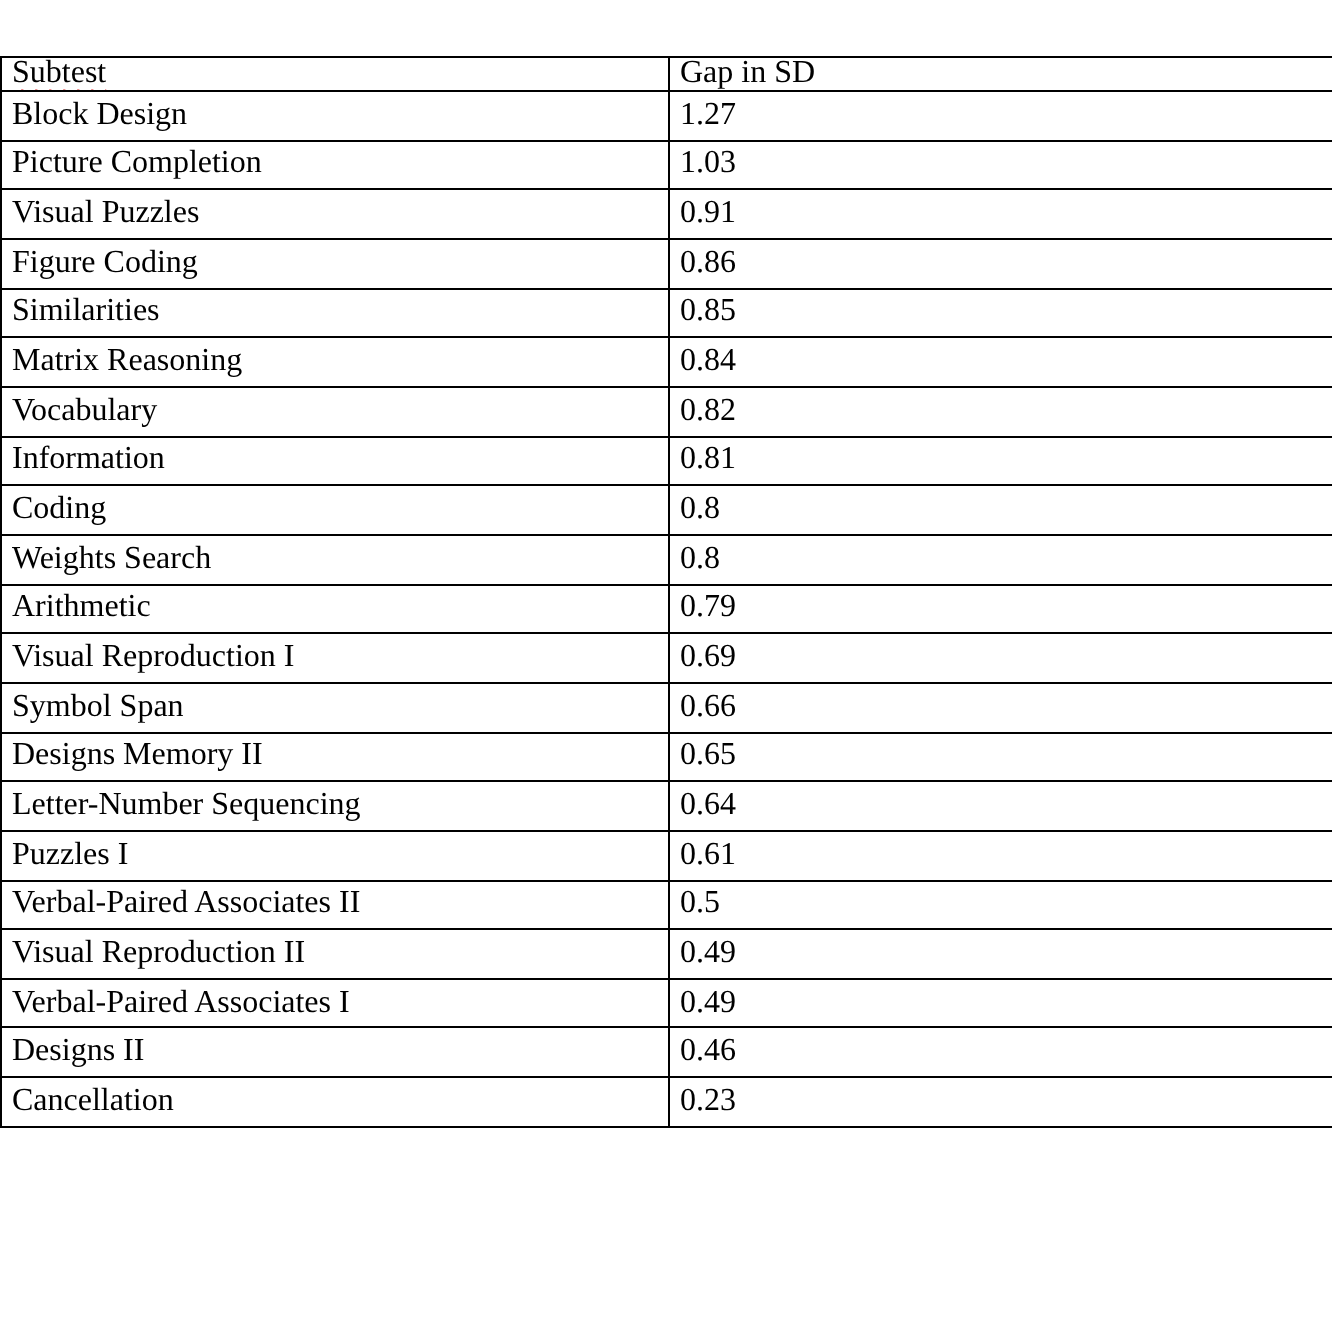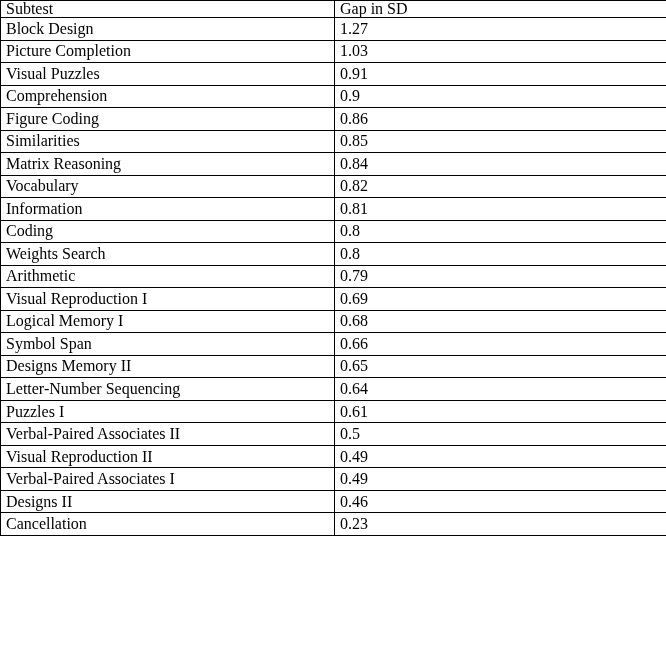--- a/index.html
+++ b/index.html
@@ -11,20 +11,21 @@
     width: 666px;
     height: 670px;
     font-family: "Liberation Serif", serif;
     color: #000000;
   }
   table.doc-table {
     border-collapse: collapse;
     table-layout: fixed;
     width: 666px;
     height: 536px;
+    margin-top: 28px;
   }
   table.doc-table th,
   table.doc-table td {
     border: 1px solid #000000;
     font-size: 16px;
     font-weight: normal;
     text-align: left;
     vertical-align: middle;
     padding: 0 2px 0 5px;
     white-space: nowrap;
@@ -63,24 +64,20 @@
       </tr>
       <tr>
         <td>Picture Completion</td>
         <td>1.03</td>
       </tr>
       <tr>
         <td>Visual Puzzles</td>
         <td>0.91</td>
       </tr>
       <tr>
-        <td>Comprehension</td>
-        <td>0.9</td>
-      </tr>
-      <tr>
         <td>Figure Coding</td>
         <td>0.86</td>
       </tr>
       <tr>
         <td>Similarities</td>
         <td>0.85</td>
       </tr>
       <tr>
         <td>Matrix Reasoning</td>
         <td>0.84</td>
@@ -101,24 +98,20 @@
         <td>Weights Search</td>
         <td>0.8</td>
       </tr>
       <tr>
         <td>Arithmetic</td>
         <td>0.79</td>
       </tr>
       <tr>
         <td>Visual Reproduction I</td>
         <td>0.69</td>
-      </tr>
-      <tr>
-        <td>Logical Memory I</td>
-        <td>0.68</td>
       </tr>
       <tr>
         <td>Symbol Span</td>
         <td>0.66</td>
       </tr>
       <tr>
         <td>Designs Memory II</td>
         <td>0.65</td>
       </tr>
       <tr>

